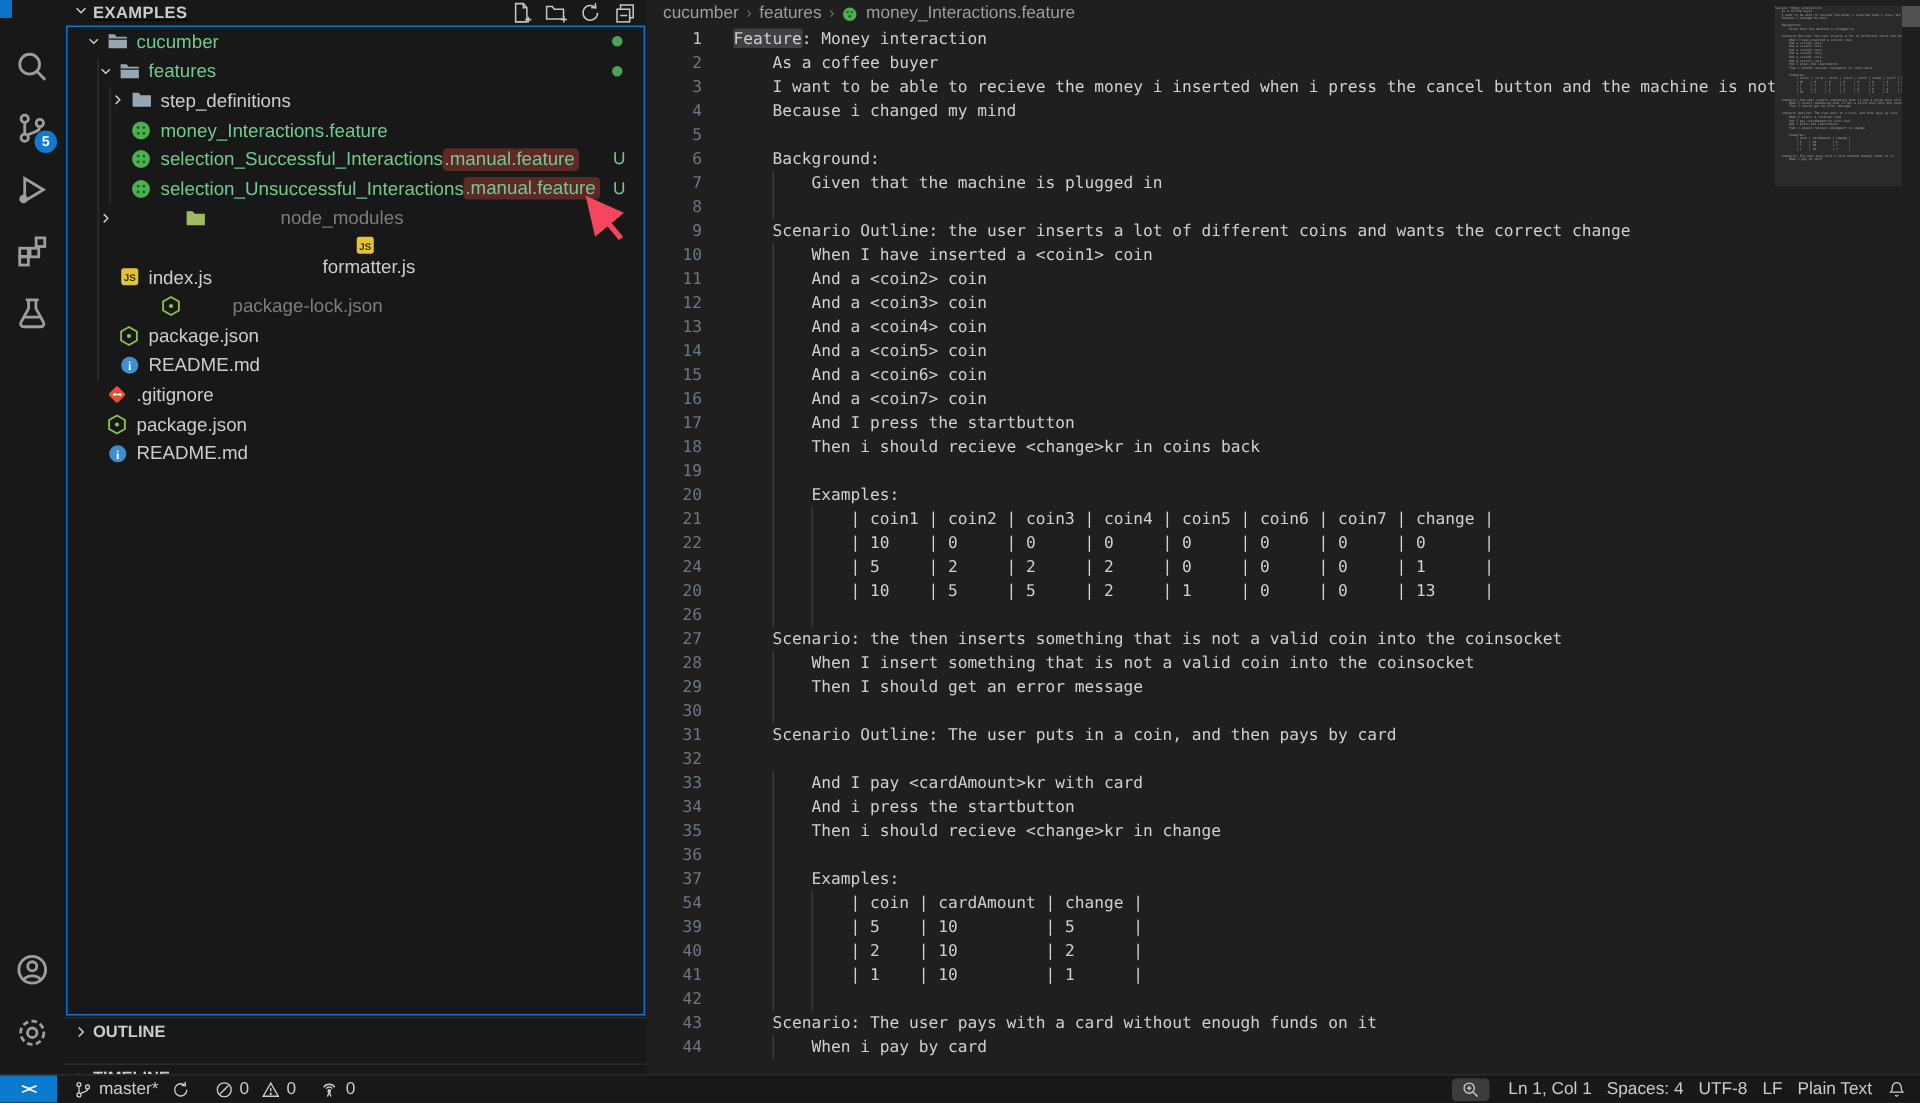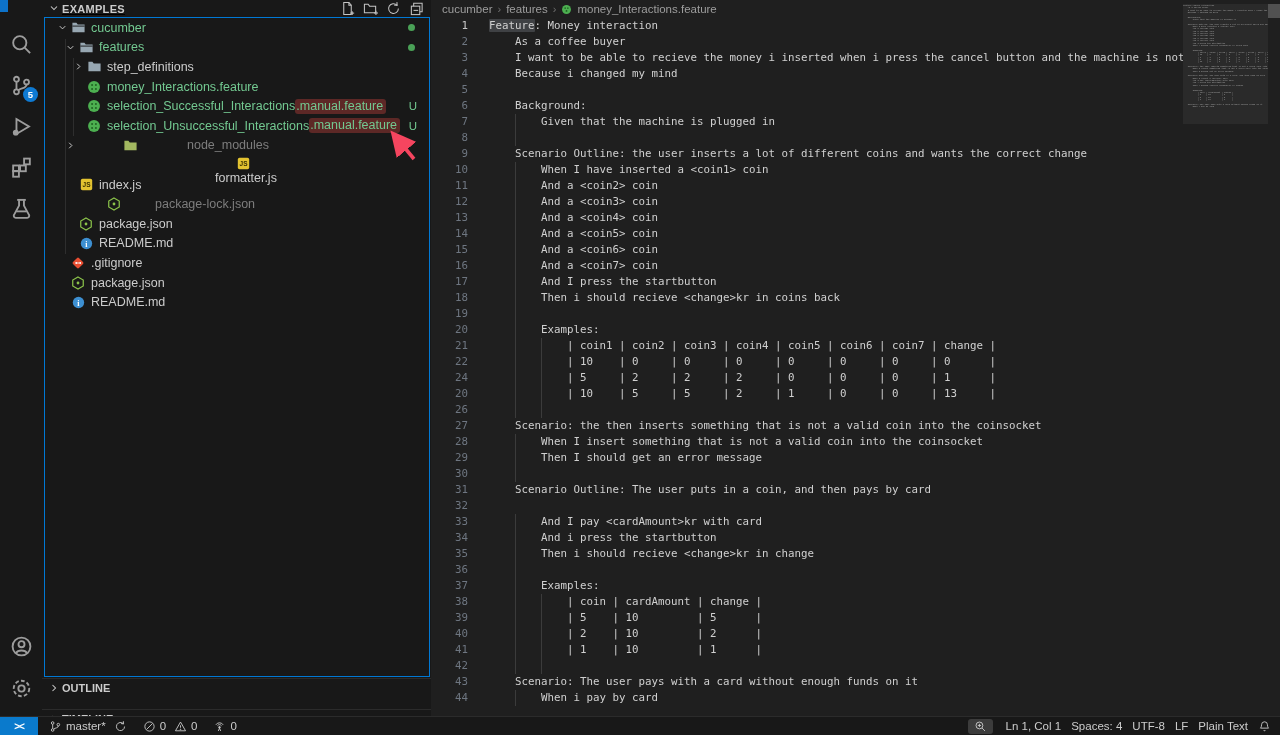--- a/index.html
+++ b/index.html
@@ -562,21 +562,21 @@
         </div>
         <div class="cl">
           <span class="ln">36</span>
           <span class="lc"><span class="guide" style="left: calc(4ch);"></span> </span>
         </div>
         <div class="cl">
           <span class="ln">37</span>
           <span class="lc"><span class="guide" style="left: calc(4ch);"></span>        Examples:</span>
         </div>
         <div class="cl">
-          <span class="ln">38</span>
+          <span class="ln">54</span>
           <span class="lc"><span class="guide" style="left: calc(4ch);"></span><span class="guide" style="left: calc(8ch);"></span>            | coin | cardAmount | change |</span>
         </div>
         <div class="cl">
           <span class="ln">39</span>
           <span class="lc"><span class="guide" style="left: calc(4ch);"></span><span class="guide" style="left: calc(8ch);"></span>            | 5    | 10         | 5      |</span>
         </div>
         <div class="cl">
           <span class="ln">40</span>
           <span class="lc"><span class="guide" style="left: calc(4ch);"></span><span class="guide" style="left: calc(8ch);"></span>            | 2    | 10         | 2      |</span>
         </div>

